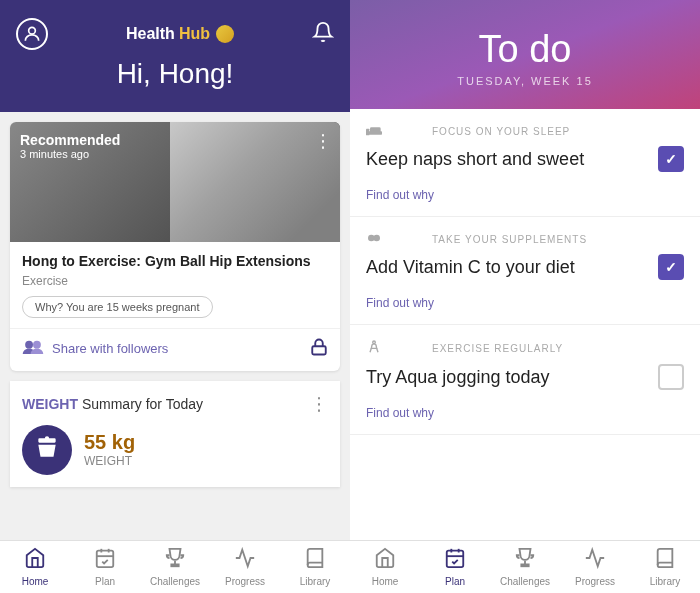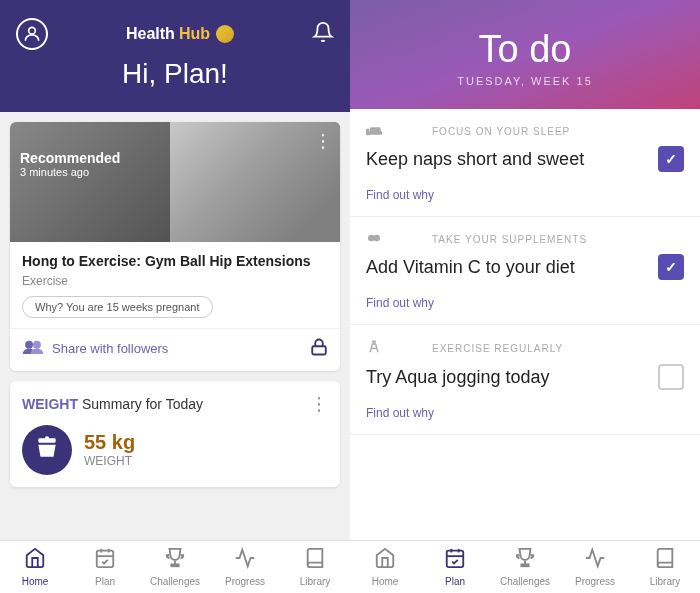--- a/index.html
+++ b/index.html
@@ -16,38 +16,38 @@
     .brand-dot { width: 18px; height: 18px; border-radius: 50%; background: linear-gradient(135deg, #e8c840, #d4a020); display: inline-block; margin-left: 2px; }
     .left-header .bell-icon { color: #fff; font-size: 18px; }
     .left-header .greeting { color: #fff; font-size: 28px; font-weight: 300; margin-top: 6px; }
 
     .left-content { flex: 1; overflow-y: auto; background: #f0f0f0; }
 
     
     .card { background: #fff; margin: 10px; border-radius: 6px; overflow: hidden; box-shadow: 0 1px 3px rgba(0,0,0,0.1); }
 
     .card-image { position: relative; height: 120px; background: linear-gradient(135deg, #888 0%, #555 60%, #333 100%); display: flex; align-items: flex-end; overflow: hidden; }
-    .card-image-label { position: absolute; top: 28px; left: 10px; color: #fff; z-index: 2; }
+    .card-image-label { position: absolute; top: 10px; left: 10px; color: #fff; z-index: 2; }
     .card-image-label .recommended { font-size: 14px; font-weight: 700; }
     .card-image-label .time-ago { font-size: 11px; }
     .card-more { position: absolute; top: 8px; right: 8px; color: #fff; font-size: 18px; z-index: 2; cursor: pointer; }
 
     .card-body { padding: 10px 12px; }
     .card-title { font-size: 14px; font-weight: 600; color: #222; line-height: 1.4; }
     .card-source { font-size: 12px; color: #888; margin-top: 2px; }
     .card-reason { border: 1px solid #ccc; border-radius: 16px; padding: 4px 12px; font-size: 11px; color: #555; display: inline-block; margin-top: 8px; }
 
     .card-footer { padding: 8px 12px 10px; display: flex; align-items: center; justify-content: space-between; border-top: 1px solid #f0f0f0; }
     .share-section { display: flex; align-items: center; gap: 8px; }
     .followers-icon { color: #6c63b0; font-size: 16px; }
     .share-text { color: #6c63b0; font-size: 13px; }
     .lock-icon { color: #3b3278; font-size: 16px; }
 
     
-    .weight-card { background: #fff; margin: 0 10px 10px; border-radius: 6px; padding: 12px; box-shadow: 0 1px 3px rgba(0,0,0,0.1); }
+    .weight-card { background: #fff; margin: 0 10px 10px; border-radius: 0; padding: 12px; box-shadow: 0 1px 3px rgba(0,0,0,0.1); }
     .weight-header { display: flex; justify-content: space-between; align-items: center; margin-bottom: 10px; }
     .weight-title { font-size: 14px; }
     .weight-title .weight-label { color: #6c63b0; font-weight: 700; }
     .weight-title .summary-label { color: #333; }
     .weight-more { font-size: 18px; color: #888; cursor: pointer; }
     .weight-body { display: flex; align-items: center; gap: 12px; }
     .weight-circle { width: 50px; height: 50px; border-radius: 50%; background: #3b3278; display: flex; align-items: center; justify-content: center; }
     .weight-circle-icon { color: #fff; font-size: 22px; }
     .weight-info .weight-value { color: #a16207; font-size: 20px; font-weight: 600; }
     .weight-info .weight-unit { color: #888; font-size: 12px; }
@@ -113,21 +113,21 @@
         <span class="brand-text" style="color:#f0c040;">Hub</span>
         <span class="brand-dot"></span>
       </div>
       <div class="bell-icon">
         <svg width="22" height="22" viewBox="0 0 24 24" fill="none" stroke="white" stroke-width="2">
           <path d="M18 8a6 6 0 0 0-12 0c0 7-3 9-3 9h18s-3-2-3-9"></path>
             <path d="M13.73 21a2 2 0 0 1-3.46 0"></path>
         </svg>
       </div>
     </div>
-    <div class="greeting">Hi, Plan!</div>
+    <div class="greeting">Hi, Hong!</div>
   </div>
 
   <div class="left-content">
 
     <div class="card">
       <div class="card-image">
         <div class="card-img-overlay">
           <div class="person-silhouette"></div>
         </div>
         <div class="card-image-label">

